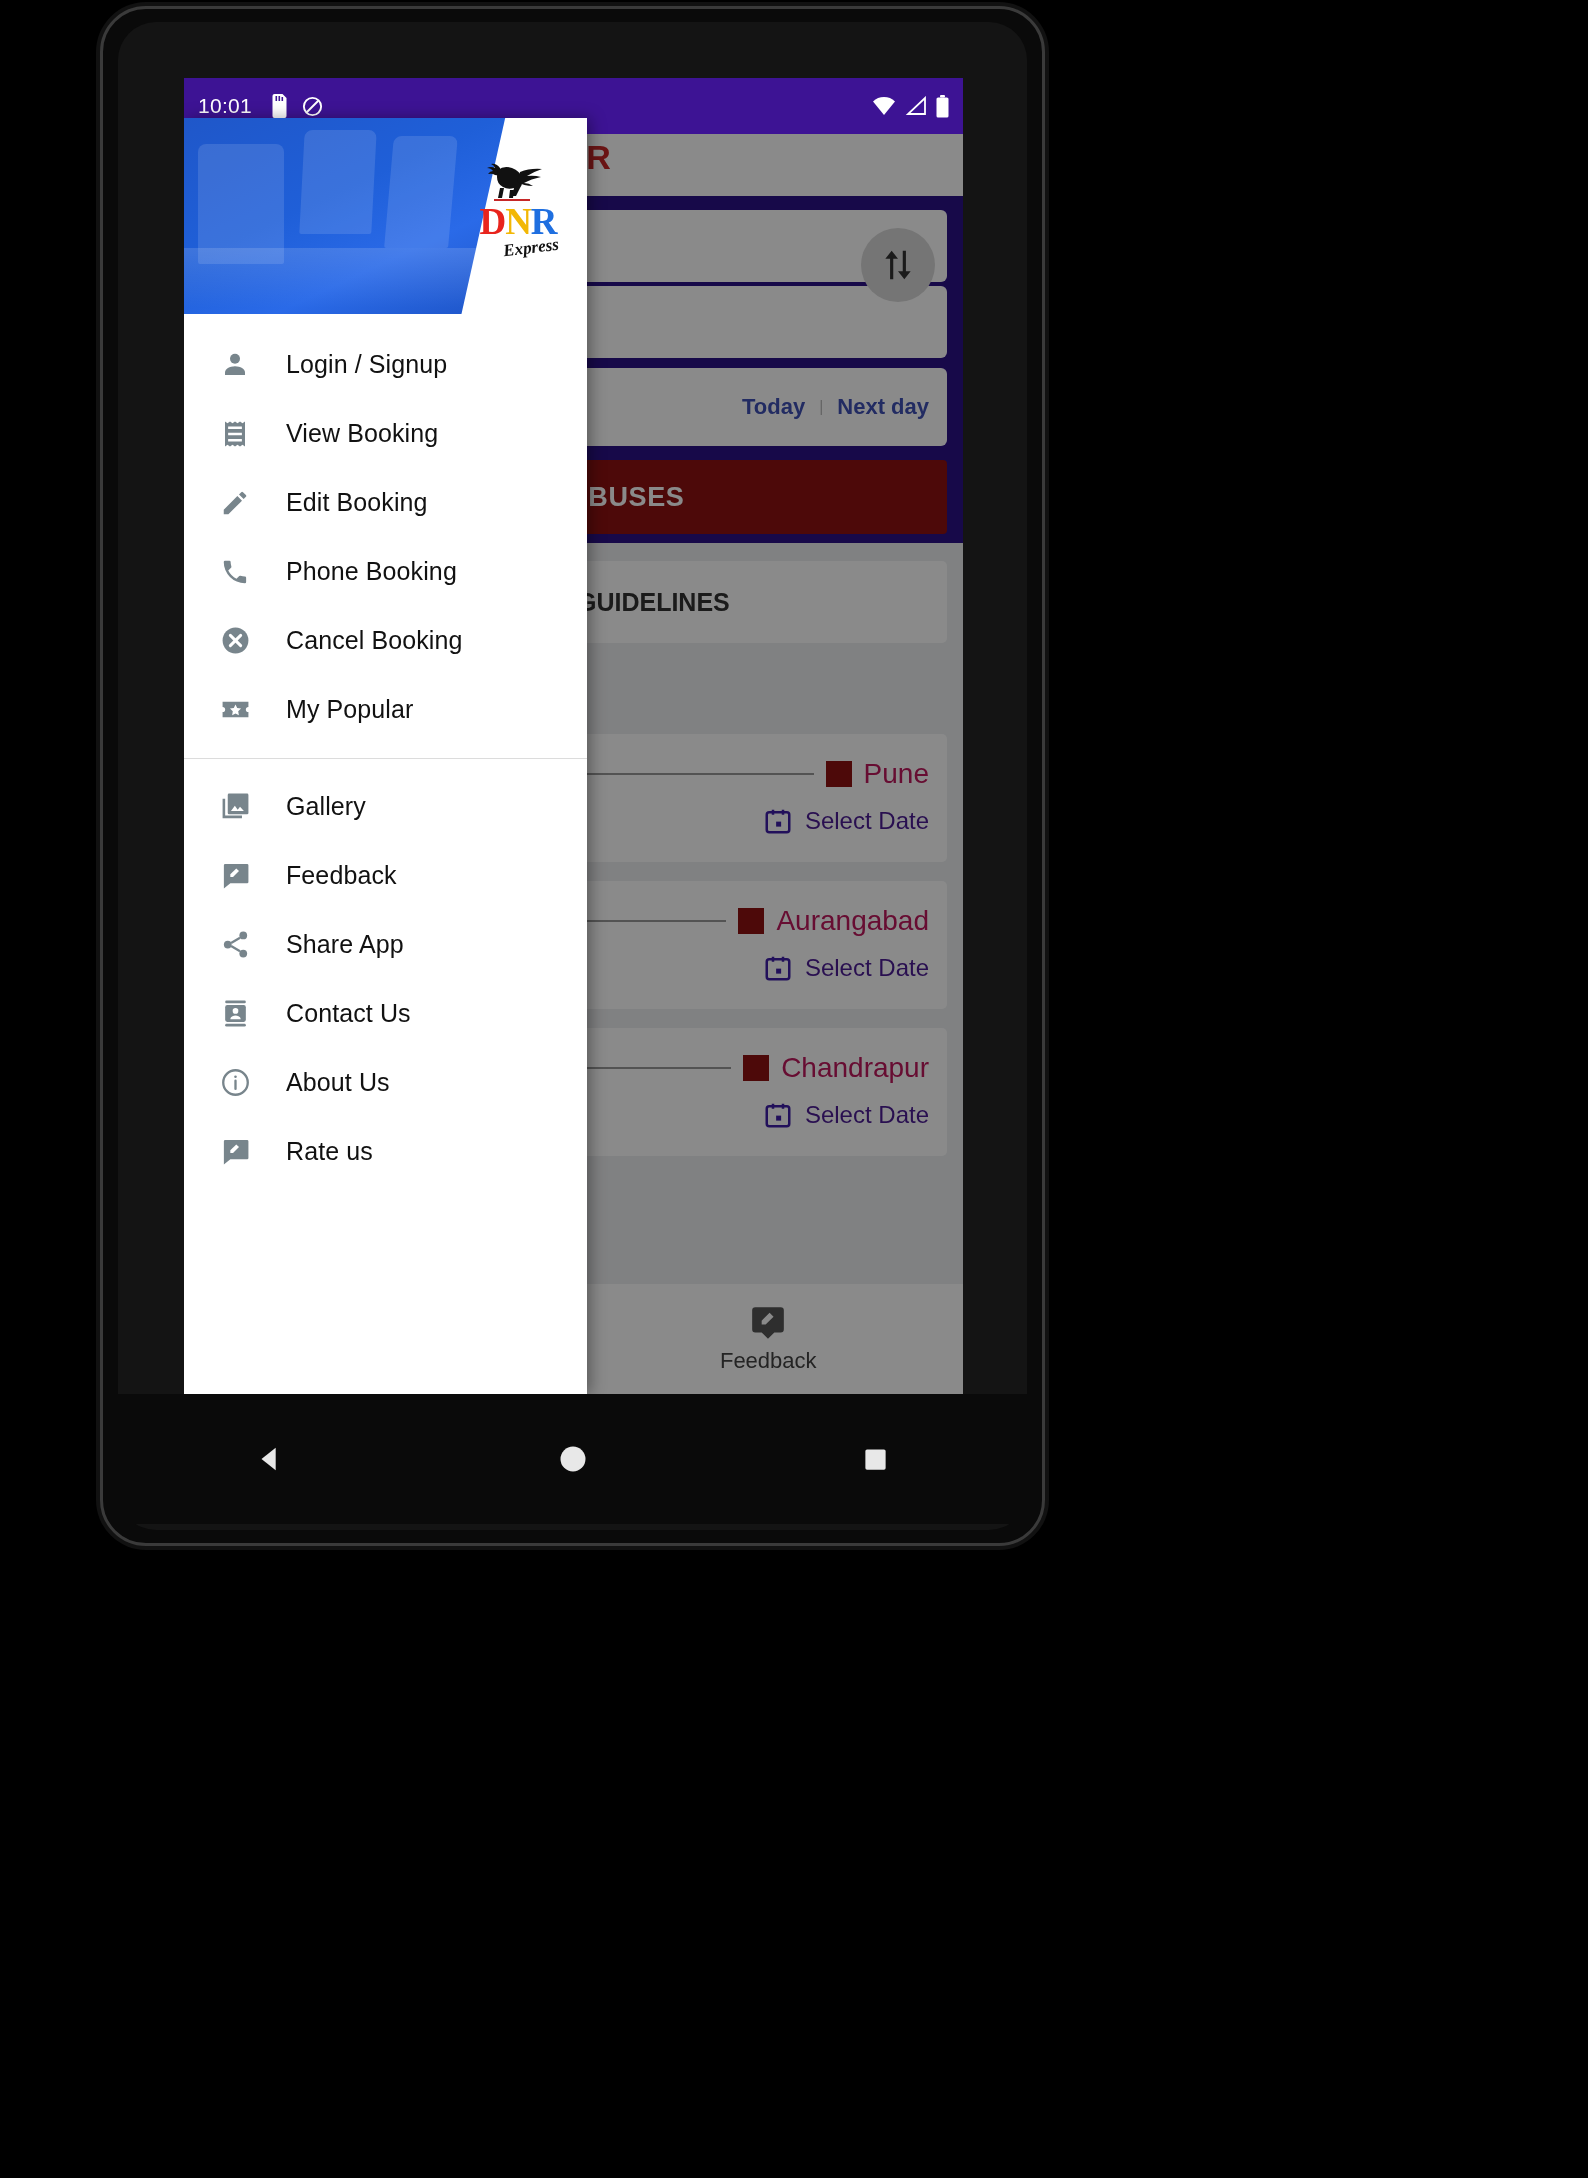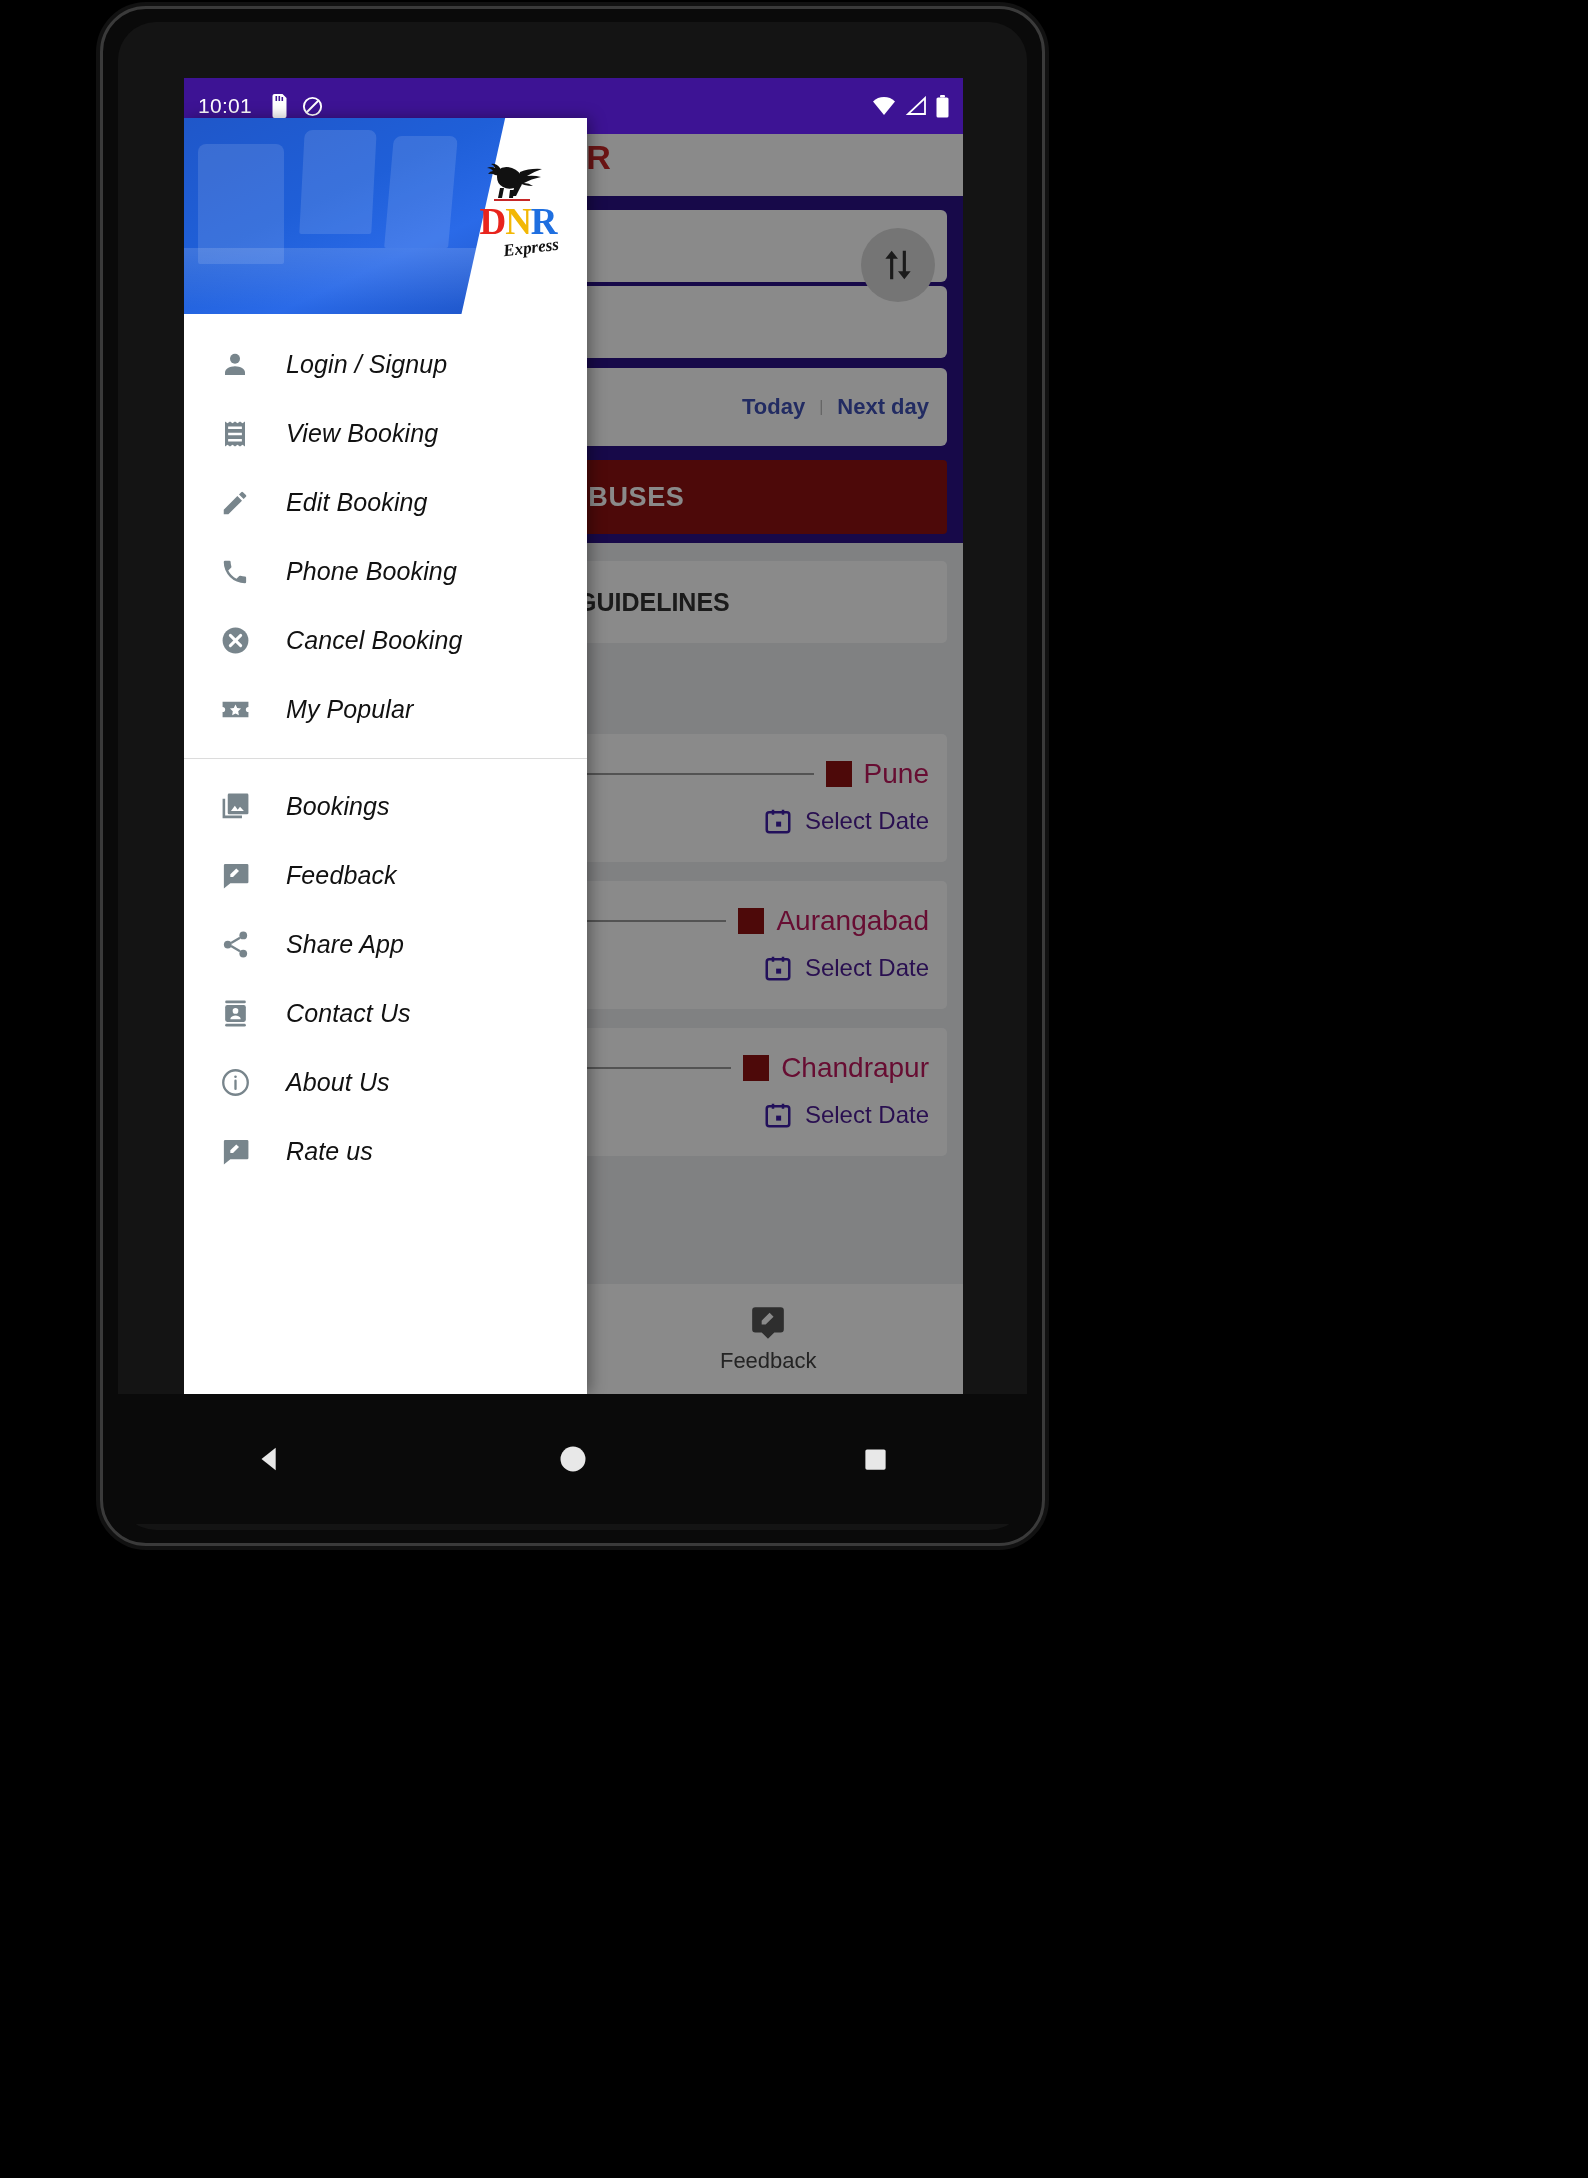--- a/index.html
+++ b/index.html
@@ -213,21 +213,21 @@
     display: flex; align-items: center;
     height: 69px; padding-left: 34px; gap: 34px;
     cursor: pointer;
   }
   .drawer-item .d-icon {
     width: 34px; height: 34px;
     display: flex; align-items: center; justify-content: center;
     flex: 0 0 34px;
   }
   .drawer-item .d-label {
-    font-size: 25px; color: #111; letter-spacing: .1px; font-style: italic;
+    font-size: 25px; color: #111; letter-spacing: .1px;
   }
   .drawer-divider {
     height: 1px; background: #dcdcdc; margin: 14px 0 13px 0;
   }
 
   
   #nav-bar {
     position: absolute;
     left: 118px; top: 1394px;
     width: 909px; height: 130px;
@@ -463,21 +463,21 @@
       <div class="drawer-divider"></div>
 
       <div class="drawer-item">
         <span class="d-icon">
           <svg width="31" height="31" viewBox="0 0 24 24" fill="#78858c">
             <path d="M2 6v15h15v-2H4V6H2z"></path>
             <path d="M7 2h14a1 1 0 011 1v14a1 1 0 01-1 1H7a1 1 0 01-1-1V3a1 1 0 011-1z"></path>
             <path d="M8.5 15.5l3-4 2.2 3 1.8-2.3 3 3.3h-10z" fill="#fff"></path>
           </svg>
         </span>
-        <span class="d-label">Bookings</span>
+        <span class="d-label">Gallery</span>
       </div>
 
       <div class="drawer-item">
         <span class="d-icon">
           <svg width="31" height="31" viewBox="0 0 24 24" fill="#78858c">
             <path d="M3 3h18a1 1 0 011 1v13a1 1 0 01-1 1H8l-5 4V4a1 1 0 011-1z"></path>
             <path d="M8 13.2v-2.1l4.6-4.6 2.1 2.1-4.6 4.6H8z" fill="#fff"></path>
           </svg>
         </span>
         <span class="d-label">Feedback</span>

